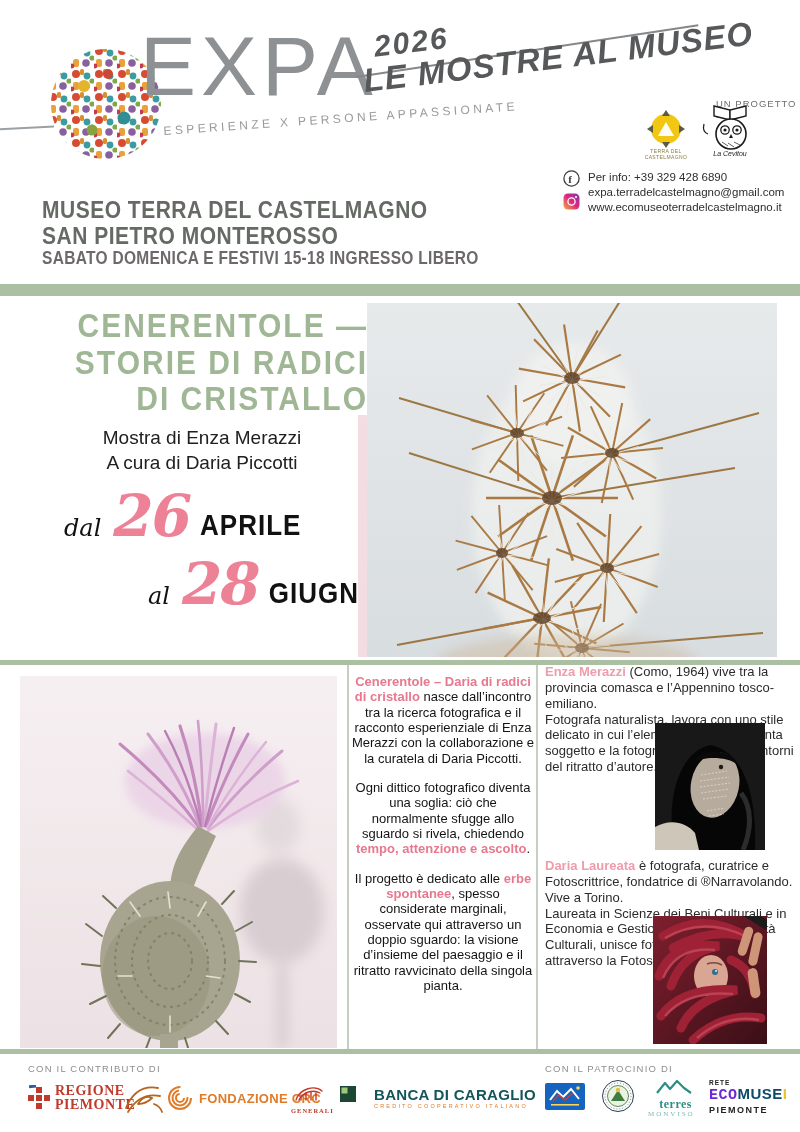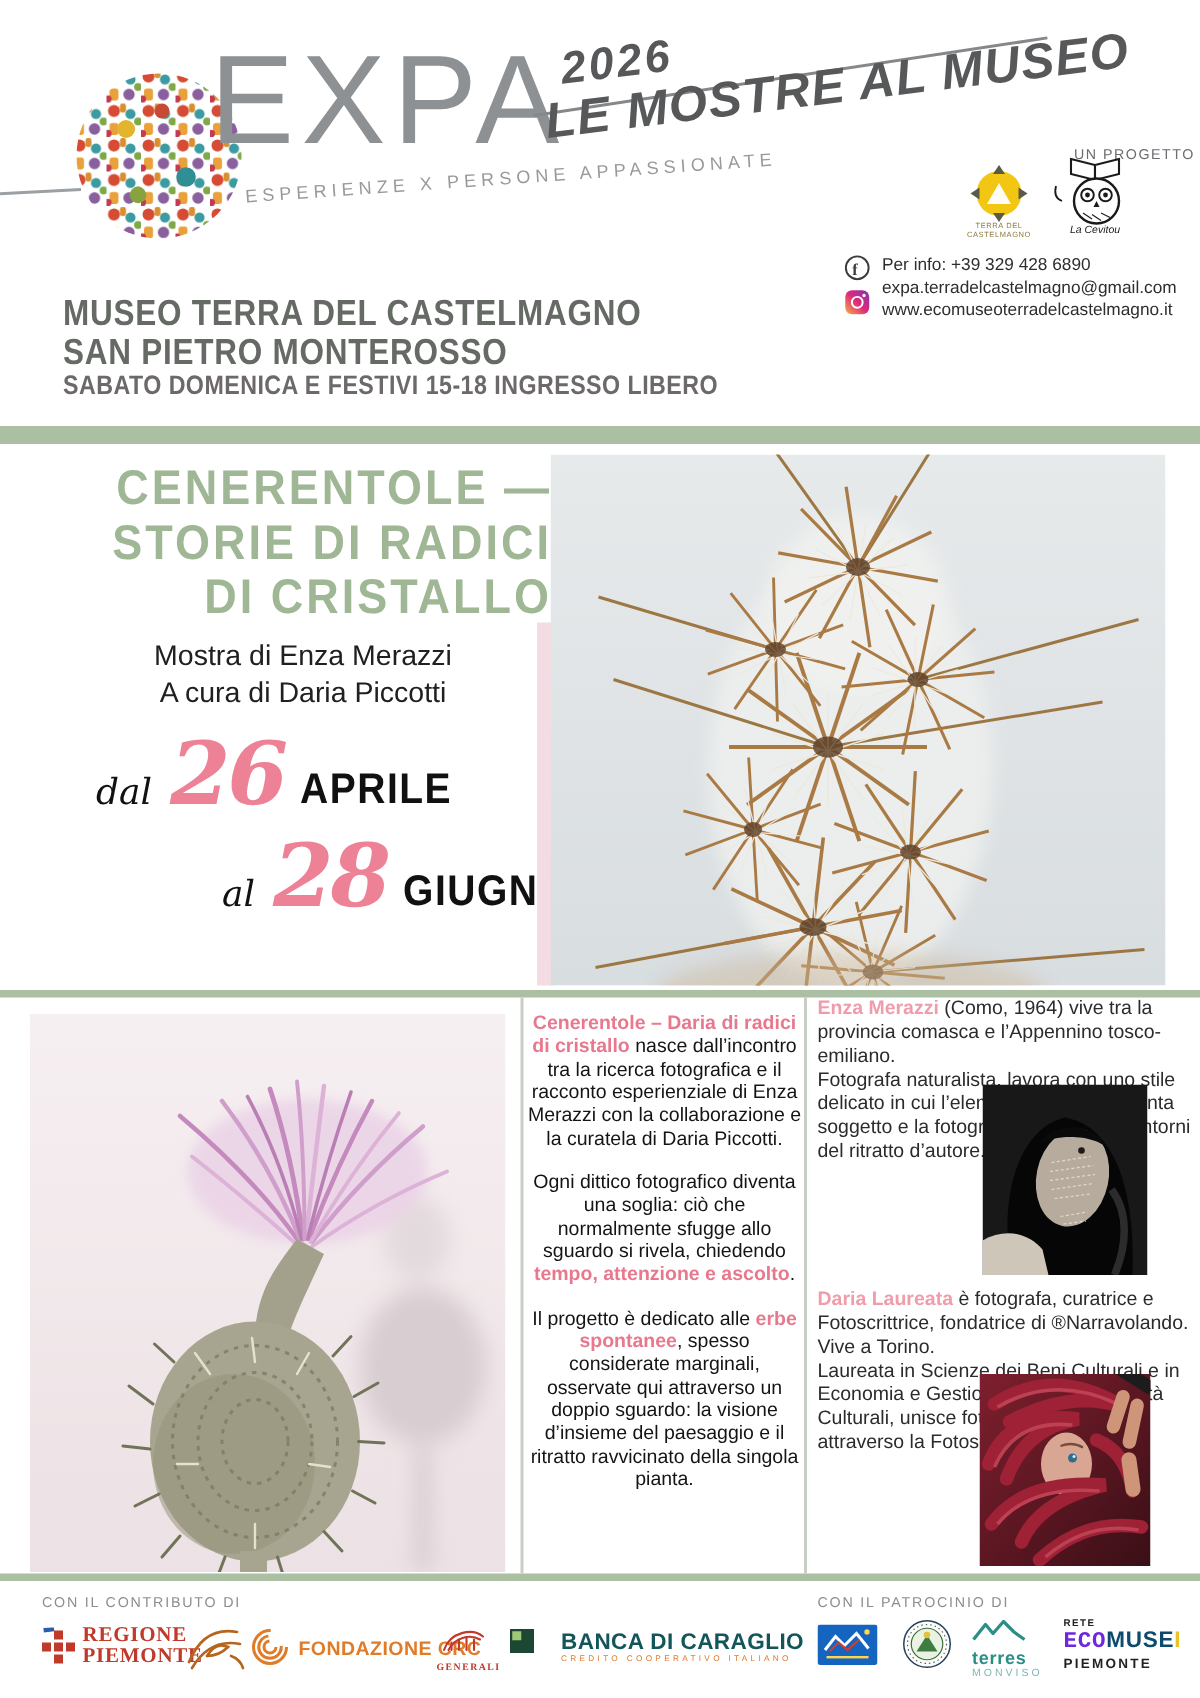--- a/index.html
+++ b/index.html
@@ -461,21 +461,21 @@
   </svg>
 
   <svg class="abs" style="left:601px;top:1079px;" width="34" height="34" viewBox="0 0 34 34">
     <circle cx="17" cy="17" r="15.5" fill="#fdfdf8" stroke="#27415f" stroke-width="1"></circle>
     <circle cx="17" cy="17" r="13" fill="none" stroke="#53657a" stroke-width="0.8" stroke-dasharray="1,2"></circle>
     <circle cx="17" cy="17" r="10.5" fill="#eaf2e4" stroke="#3c6b3c" stroke-width="0.8"></circle>
     <polygon points="10,22 17,11 24,22" fill="#3f7d3f"></polygon>
     <circle cx="17" cy="11" r="2.2" fill="#e3c13d"></circle>
   </svg>
 
-  <div class="abs" style="left:648px;top:1080px;width:44px;text-align:left;">
+  <div class="abs" style="left:648px;top:1080px;width:44px;text-align:right;font-family:Liberation Serif, serif;">
     <svg width="36" height="14" viewBox="0 0 36 14">
       <path d="M1,13 L9,3 L14,9 L21,1 L28,8 L35,13" fill="none" stroke="#2c8f86" stroke-width="2.2" stroke-linejoin="round"></path>
     </svg>
     <div class="terrestext">terres</div>
     <div class="monvisotext">MONVISO</div>
   </div>
 
   <div class="abs" style="left:709px;top:1079px;">
     <div class="retetext">RETE</div>
     <div class="ecoletters"><span class="eco-g">ECO</span><span class="eco-t">MUSE</span><span class="eco-y">I</span></div>

